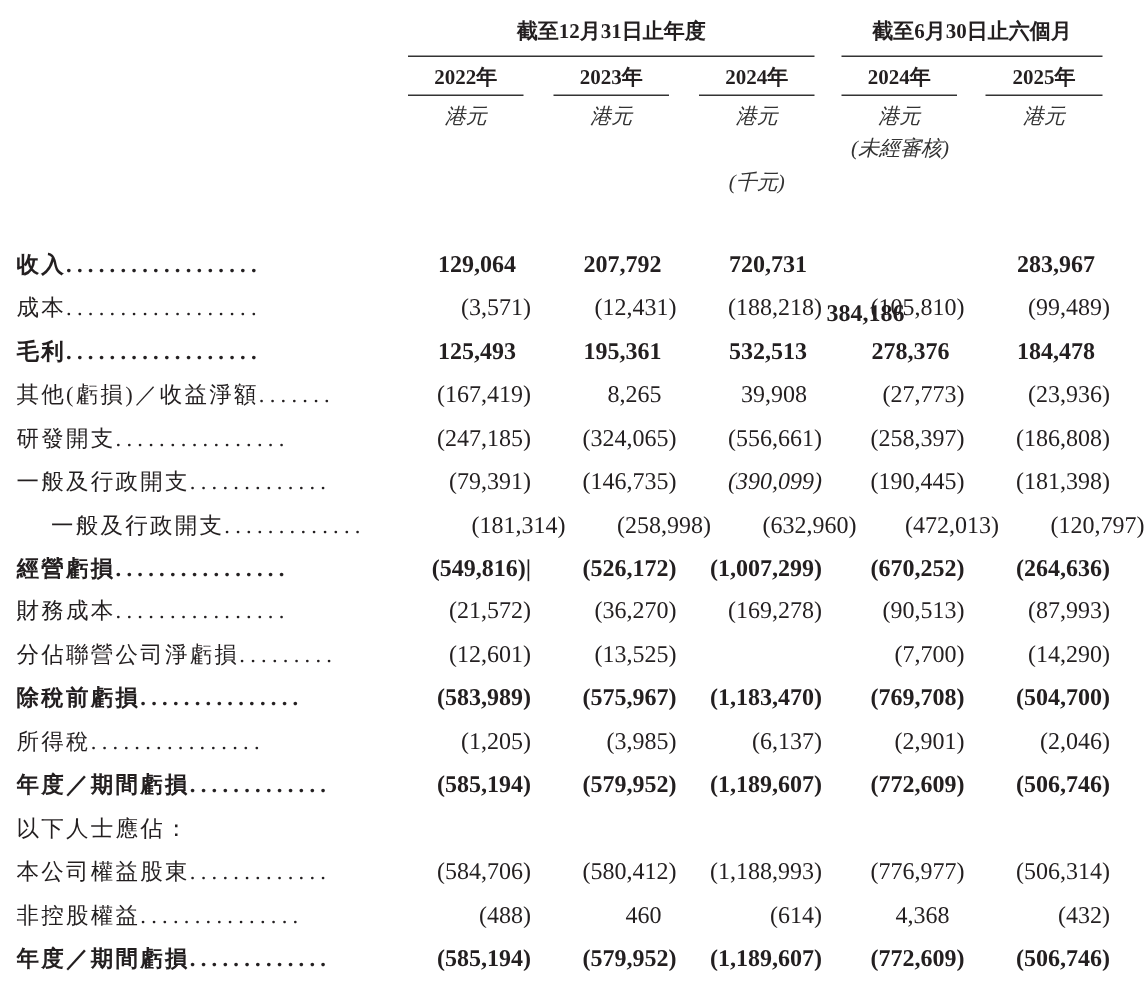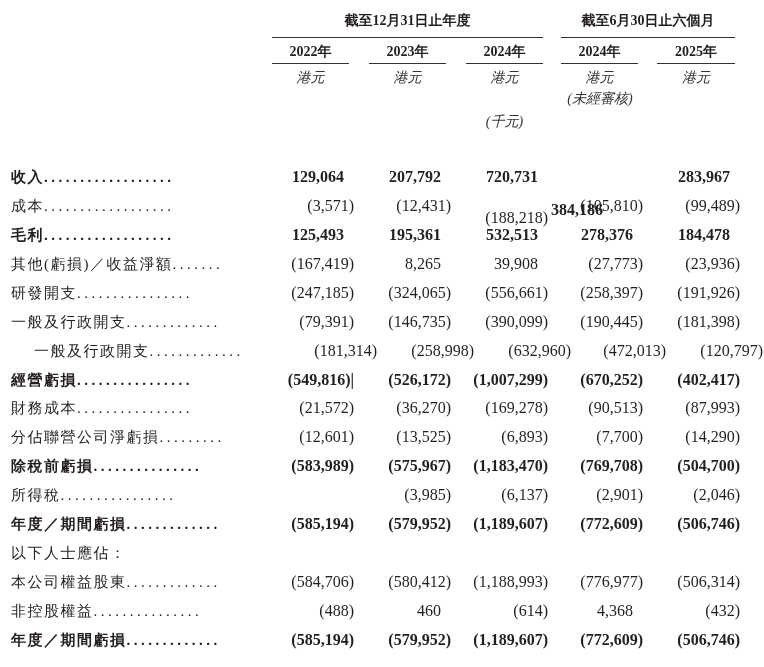--- a/index.html
+++ b/index.html
@@ -49,21 +49,21 @@
       <div class="val bold" style="left: 224px; width: 120px;">129,064</div>
       <div class="val bold" style="left: 321px; width: 120px;">207,792</div>
       <div class="val bold" style="left: 418px; width: 120px;">720,731</div>
       <div class="val bold" style="left: 483px; width: 120px; margin-top: 33px;">384,186</div>
       <div class="val bold" style="left: 610px; width: 120px;">283,967</div>
     </div>
     <div class="row" style="top: 194px;">
       <div class="label"><span>成本</span><span class="dots">..................</span></div>
       <div class="val" style="left: 234px; width: 120px;">(3,571)</div>
       <div class="val" style="left: 331px; width: 120px;">(12,431)</div>
-      <div class="val" style="left: 428px; width: 120px; margin-top: 12px;">(188,218)</div>
+      <div class="val" style="left: 428px; width: 120px;">(188,218)</div>
       <div class="val" style="left: 523px; width: 120px;">(105,810)</div>
       <div class="val" style="left: 620px; width: 120px;">(99,489)</div>
     </div>
     <div class="row" style="top: 223px;">
       <div class="label bold"><span>毛利</span><span class="dots">..................</span></div>
       <div class="val bold" style="left: 224px; width: 120px;">125,493</div>
       <div class="val bold" style="left: 321px; width: 120px;">195,361</div>
       <div class="val bold" style="left: 418px; width: 120px;">532,513</div>
       <div class="val bold" style="left: 513px; width: 120px;">278,376</div>
       <div class="val bold" style="left: 610px; width: 120px;">184,478</div>
@@ -75,72 +75,72 @@
       <div class="val" style="left: 418px; width: 120px;">39,908</div>
       <div class="val" style="left: 523px; width: 120px;">(27,773)</div>
       <div class="val" style="left: 620px; width: 120px;">(23,936)</div>
     </div>
     <div class="row" style="top: 281px;">
       <div class="label"><span>研發開支</span><span class="dots">................</span></div>
       <div class="val" style="left: 234px; width: 120px;">(247,185)</div>
       <div class="val" style="left: 331px; width: 120px;">(324,065)</div>
       <div class="val" style="left: 428px; width: 120px;">(556,661)</div>
       <div class="val" style="left: 523px; width: 120px;">(258,397)</div>
-      <div class="val" style="left: 620px; width: 120px;">(191,926)</div>
+      <div class="val" style="left: 620px; width: 120px;">(186,808)</div>
     </div>
     <div class="row" style="top: 310px;">
       <div class="label"><span>一般及行政開支</span><span class="dots">.............</span></div>
       <div class="val" style="left: 234px; width: 120px;">(79,391)</div>
       <div class="val" style="left: 331px; width: 120px;">(146,735)</div>
-      <div class="val" style="left: 428px; width: 120px;">(390,099)</div>
+      <div class="val" style="left: 428px; width: 120px; font-style: italic;">(390,099)</div>
       <div class="val" style="left: 523px; width: 120px;">(190,445)</div>
       <div class="val" style="left: 620px; width: 120px;">(181,398)</div>
     </div>
     <div class="row" style="top: 339px; margin-left: 23px;">
       <div class="label"><span>一般及行政開支</span><span class="dots">.............</span></div>
       <div class="val" style="left: 234px; width: 120px;">(181,314)</div>
       <div class="val" style="left: 331px; width: 120px;">(258,998)</div>
       <div class="val" style="left: 428px; width: 120px;">(632,960)</div>
       <div class="val" style="left: 523px; width: 120px;">(472,013)</div>
       <div class="val" style="left: 620px; width: 120px;">(120,797)</div>
     </div>
     <div class="row" style="top: 368px;">
       <div class="label bold"><span>經營虧損</span><span class="dots">................</span></div>
       <div class="val bold" style="left: 234px; width: 120px;">(549,816)|</div>
       <div class="val bold" style="left: 331px; width: 120px;">(526,172)</div>
       <div class="val bold" style="left: 428px; width: 120px;">(1,007,299)</div>
       <div class="val bold" style="left: 523px; width: 120px;">(670,252)</div>
-      <div class="val bold" style="left: 620px; width: 120px;">(402,417)</div>
+      <div class="val bold" style="left: 620px; width: 120px;">(264,636)</div>
     </div>
     <div class="row" style="top: 396px;">
       <div class="label"><span>財務成本</span><span class="dots">................</span></div>
       <div class="val" style="left: 234px; width: 120px;">(21,572)</div>
       <div class="val" style="left: 331px; width: 120px;">(36,270)</div>
       <div class="val" style="left: 428px; width: 120px;">(169,278)</div>
       <div class="val" style="left: 523px; width: 120px;">(90,513)</div>
       <div class="val" style="left: 620px; width: 120px;">(87,993)</div>
     </div>
     <div class="row" style="top: 425px;">
       <div class="label"><span>分佔聯營公司淨虧損</span><span class="dots">.........</span></div>
       <div class="val" style="left: 234px; width: 120px;">(12,601)</div>
       <div class="val" style="left: 331px; width: 120px;">(13,525)</div>
-      <div class="val" style="left: 428px; width: 120px;">(6,893)</div>
       <div class="val" style="left: 523px; width: 120px;">(7,700)</div>
       <div class="val" style="left: 620px; width: 120px;">(14,290)</div>
     </div>
     <div class="row" style="top: 454px;">
       <div class="label bold"><span>除稅前虧損</span><span class="dots">...............</span></div>
       <div class="val bold" style="left: 234px; width: 120px;">(583,989)</div>
       <div class="val bold" style="left: 331px; width: 120px;">(575,967)</div>
       <div class="val bold" style="left: 428px; width: 120px;">(1,183,470)</div>
       <div class="val bold" style="left: 523px; width: 120px;">(769,708)</div>
       <div class="val bold" style="left: 620px; width: 120px;">(504,700)</div>
     </div>
     <div class="row" style="top: 483px;">
       <div class="label"><span>所得稅</span><span class="dots">................</span></div>
+      <div class="val" style="left: 234px; width: 120px;">(1,205)</div>
       <div class="val" style="left: 331px; width: 120px;">(3,985)</div>
       <div class="val" style="left: 428px; width: 120px;">(6,137)</div>
       <div class="val" style="left: 523px; width: 120px;">(2,901)</div>
       <div class="val" style="left: 620px; width: 120px;">(2,046)</div>
     </div>
     <div class="row" style="top: 512px;">
       <div class="label bold"><span>年度／期間虧損</span><span class="dots">.............</span></div>
       <div class="val bold" style="left: 234px; width: 120px;">(585,194)</div>
       <div class="val bold" style="left: 331px; width: 120px;">(579,952)</div>
       <div class="val bold" style="left: 428px; width: 120px;">(1,189,607)</div>

